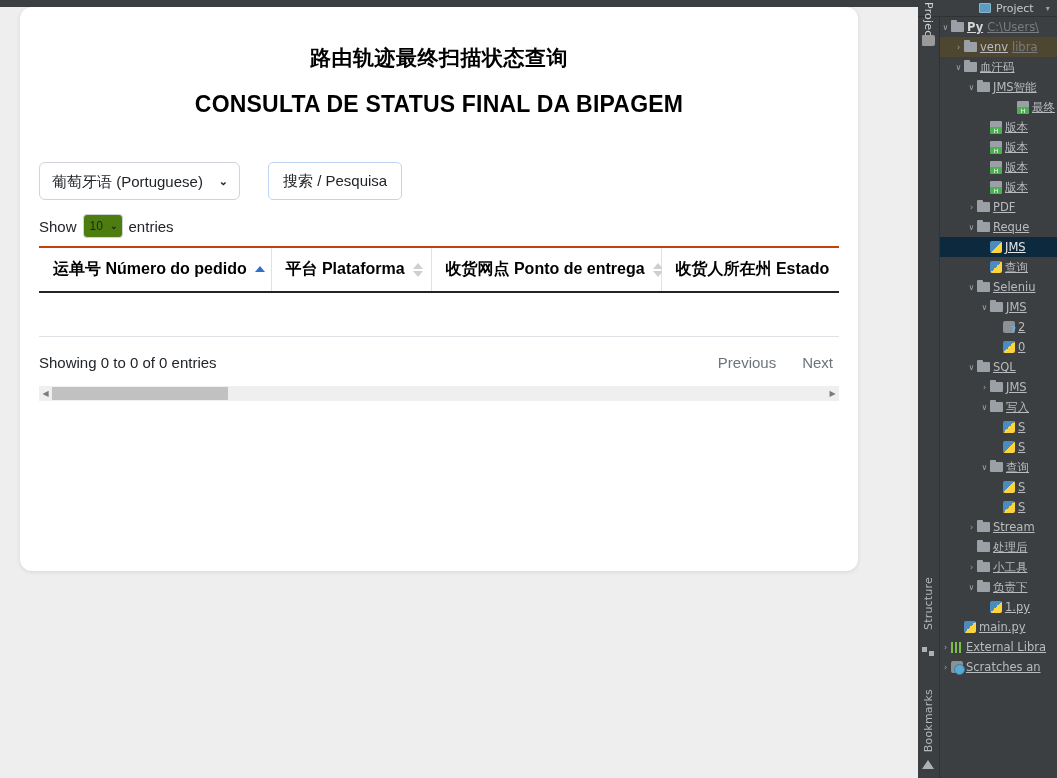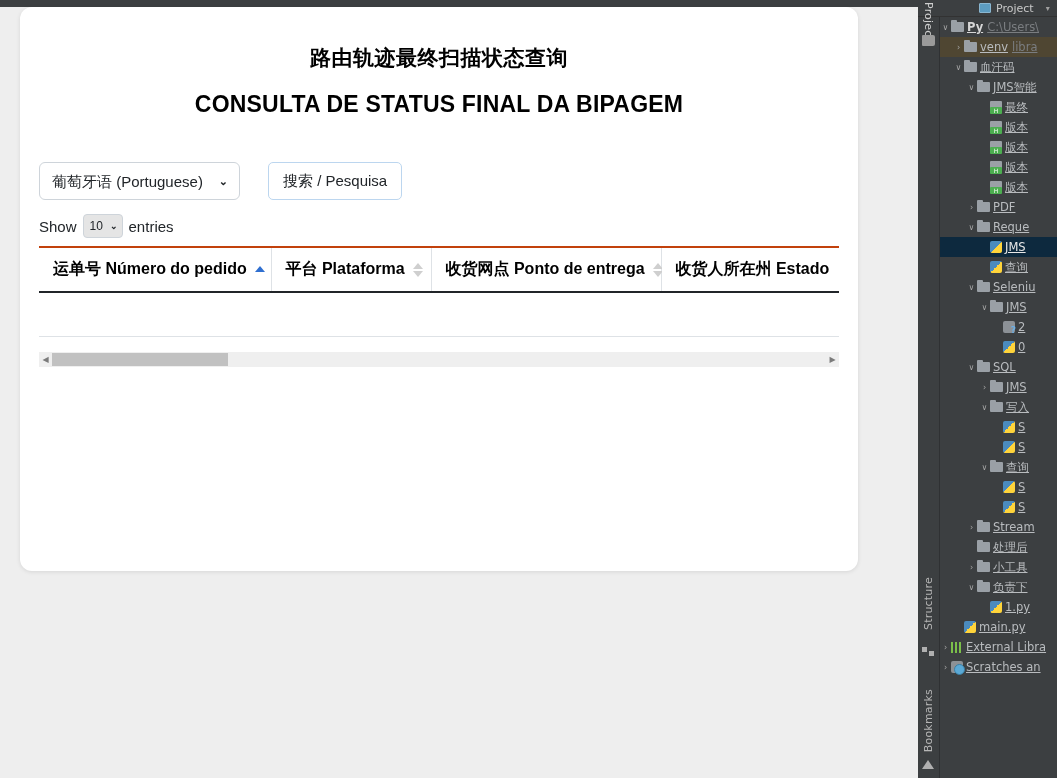--- a/index.html
+++ b/index.html
@@ -121,21 +121,21 @@
     font-size: 15px;
     color: #212529;
   }
   .dt-length { display: flex; align-items: center; gap: 6px; }
   .len-select {
     appearance: none; -webkit-appearance: none;
     font-family: "Liberation Sans", sans-serif;
     font-size: 12px;
     border: 1px solid #ced4da;
     border-radius: 4px;
-    background: #e5e5e5;
+    background: #4d7c0f;
     padding: 3px 18px 3px 6px;
     height: 24px;
     color: #212529;
     cursor: pointer;
   }
   .len-wrap { position: relative; display: inline-block; }
   .len-wrap .chev2 {
     position: absolute; right: 5px; top: 50%;
     transform: translateY(-50%);
     pointer-events: none; font-size: 9px; color: #212529; font-weight: bold;
@@ -451,20 +451,27 @@
               <tr class="empty-row">
                 <td></td>
                 <td></td>
                 <td></td>
                 <td></td>
               </tr>
             </tbody>
           </table>
         </div>
 
+        <div class="dt-bottom">
+          <span>Showing 0 to 0 of 0 entries</span>
+          <span class="paginate">
+            <span>Previous</span>
+            <span>Next</span>
+          </span>
+        </div>
 
         <div class="hscroll">
           <span class="arrowL">◀</span>
           <span class="track">
             <span class="thumb"></span>
           </span>
           <span class="arrowR">▶</span>
         </div>
 
       </div>
@@ -505,21 +512,21 @@
         <div class="node" style="padding-left: 13px;">
           <span class="arrow">∨</span>
           <span class="ico folder"></span>
           <span class="lbl">血汗码</span>
         </div>
         <div class="node" style="padding-left: 26px;">
           <span class="arrow">∨</span>
           <span class="ico folder"></span>
           <span class="lbl">JMS智能</span>
         </div>
-        <div class="node" style="padding-left: 39px;">
+        <div class="node" style="padding-left: 39px; justify-content: flex-end;">
           <span class="arrow none">›</span>
           <span class="ico html"></span>
           <span class="lbl">最终</span>
         </div>
         <div class="node" style="padding-left: 39px;">
           <span class="arrow none">›</span>
           <span class="ico html"></span>
           <span class="lbl">版本</span>
         </div>
         <div class="node" style="padding-left: 39px;">

